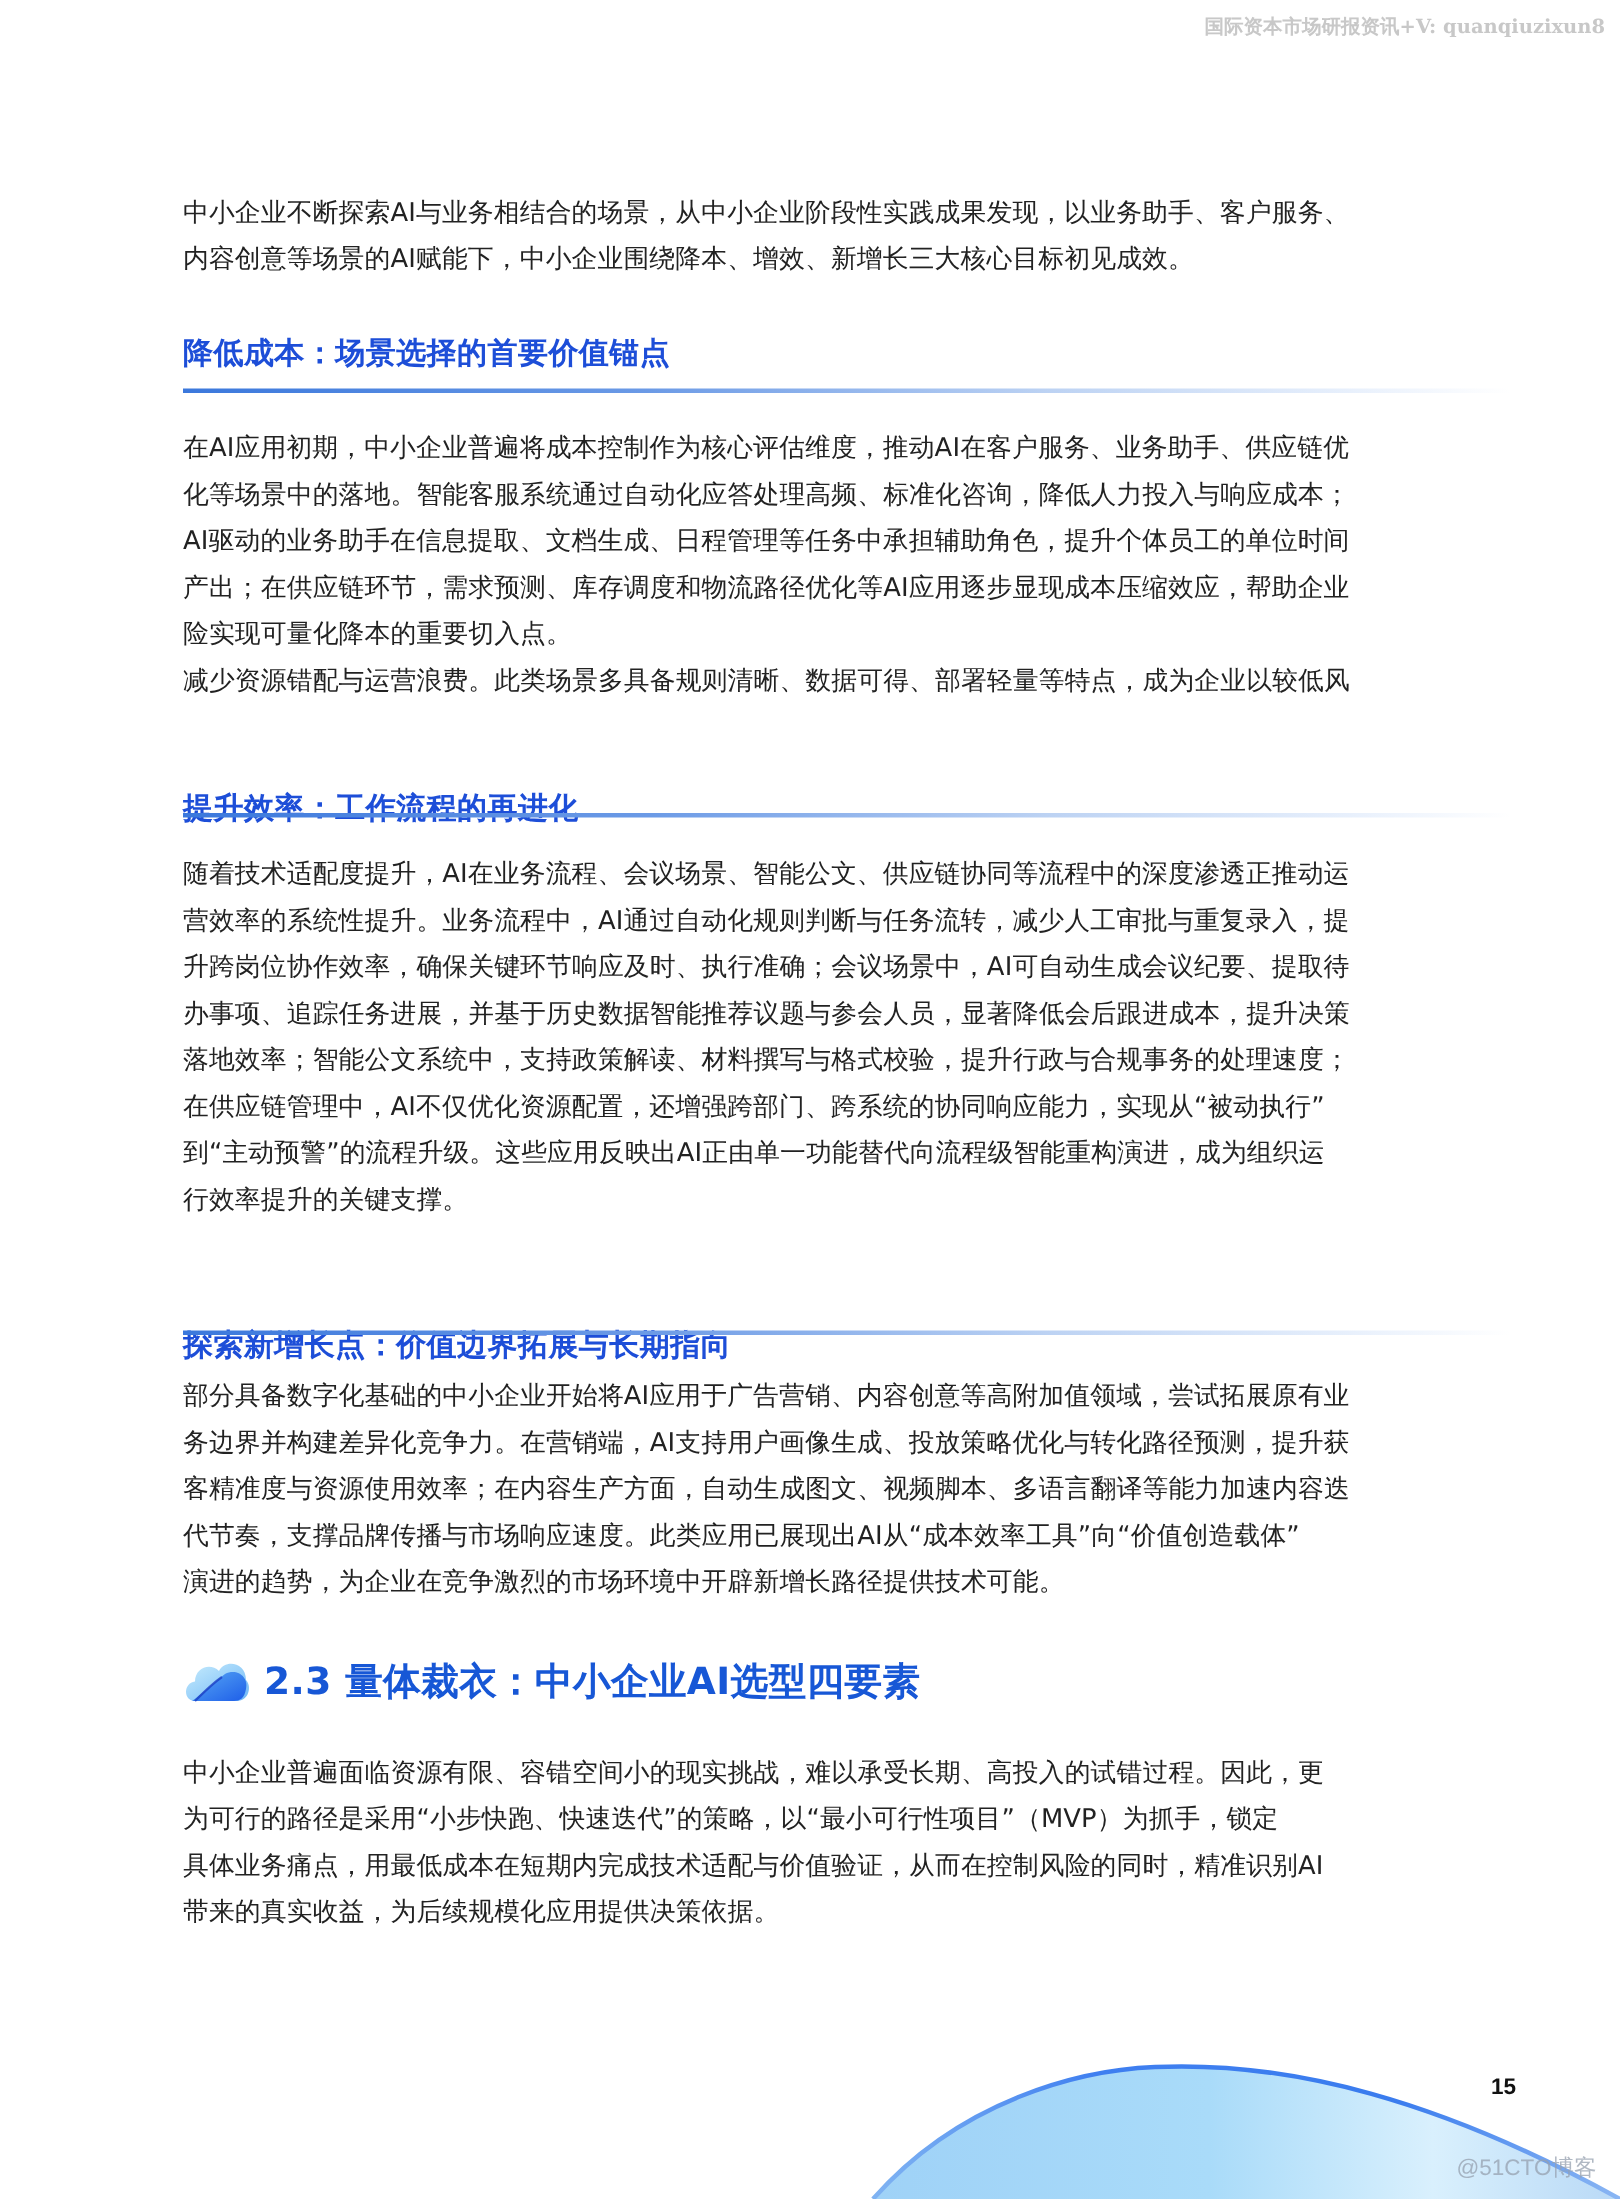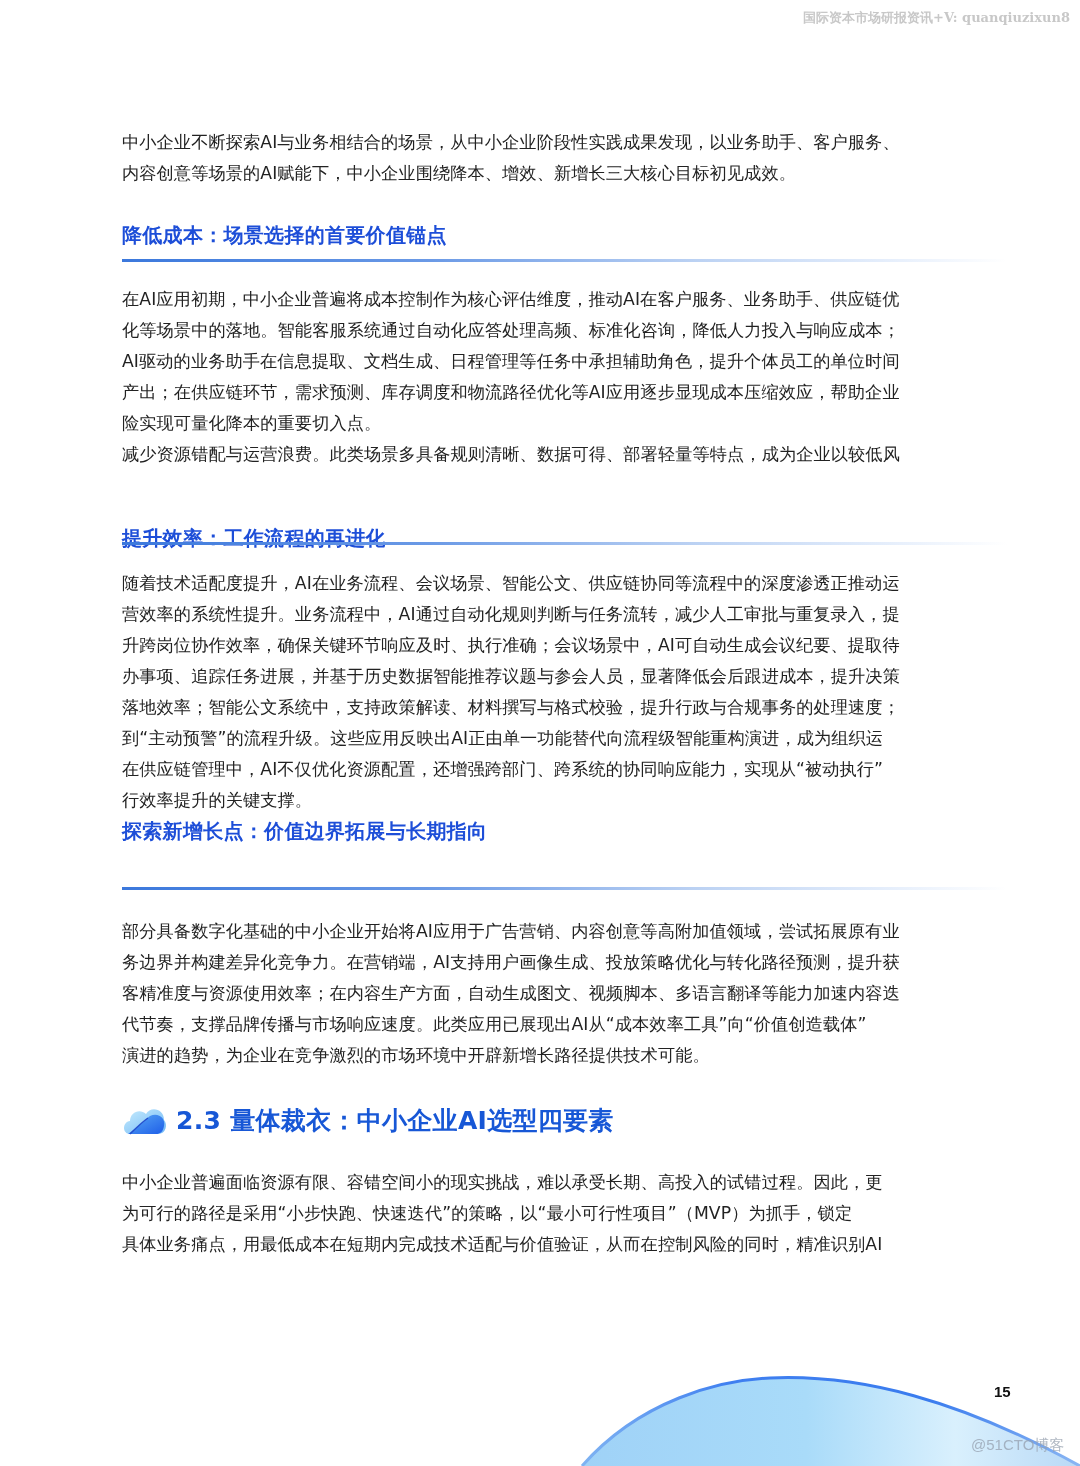--- a/index.html
+++ b/index.html
@@ -152,26 +152,26 @@
   </p>
 
   <div class="sub-heading" style="top:525px;">提升效率：工作流程的再进化</div>
   <div class="divider" style="top:542px;"></div>
   <p class="para" style="top:568px;">
     <span class="line">随着技术适配度提升，AI在业务流程、会议场景、智能公文、供应链协同等流程中的深度渗透正推动运</span>
     <span class="line">营效率的系统性提升。业务流程中，AI通过自动化规则判断与任务流转，减少人工审批与重复录入，提</span>
     <span class="line">升跨岗位协作效率，确保关键环节响应及时、执行准确；会议场景中，AI可自动生成会议纪要、提取待</span>
     <span class="line">办事项、追踪任务进展，并基于历史数据智能推荐议题与参会人员，显著降低会后跟进成本，提升决策</span>
     <span class="line">落地效率；智能公文系统中，支持政策解读、材料撰写与格式校验，提升行政与合规事务的处理速度；</span>
+    <span class="line">在供应链管理中，AI不仅优化资源配置，还增强跨部门、跨系统的协同响应能力，实现从“被动执行”</span>
     <span class="line">到“主动预警”的流程升级。这些应用反映出AI正由单一功能替代向流程级智能重构演进，成为组织运</span>
-    <span class="line">在供应链管理中，AI不仅优化资源配置，还增强跨部门、跨系统的协同响应能力，实现从“被动执行”</span>
     <span class="line">行效率提升的关键支撑。</span>
   </p>
 
-  <div class="sub-heading" style="top:818px;">探索新增长点：价值边界拓展与长期指向</div>
+  <div class="sub-heading" style="top:883px;">探索新增长点：价值边界拓展与长期指向</div>
   <div class="divider" style="top:887px;"></div>
   <p class="para" style="top:916px;">
     <span class="line">部分具备数字化基础的中小企业开始将AI应用于广告营销、内容创意等高附加值领域，尝试拓展原有业</span>
     <span class="line">务边界并构建差异化竞争力。在营销端，AI支持用户画像生成、投放策略优化与转化路径预测，提升获</span>
     <span class="line">客精准度与资源使用效率；在内容生产方面，自动生成图文、视频脚本、多语言翻译等能力加速内容迭</span>
     <span class="line">代节奏，支撑品牌传播与市场响应速度。此类应用已展现出AI从“成本效率工具”向“价值创造载体”</span>
     <span class="line">演进的趋势，为企业在竞争激烈的市场环境中开辟新增长路径提供技术可能。</span>
   </p>
 
   <div class="section-heading" style="top:1100px;">
@@ -191,17 +191,18 @@
         <path d="M8 34 C 14 30, 22 22, 30 16 C 38 12, 46 18, 44 26 C 43 32, 40 34, 36 34 Z" fill="url(#cloudFront)"></path>
         <path d="M10 34 C 16 28, 22 22, 28 18" fill="none" stroke="#1b3fc4" stroke-width="1.5" opacity="0.8"></path>
       </svg>
     </span>
     <span class="title">2.3 量体裁衣：中小企业AI选型四要素</span>
   </div>
   <p class="para" style="top:1167px;">
     <span class="line">中小企业普遍面临资源有限、容错空间小的现实挑战，难以承受长期、高投入的试错过程。因此，更</span>
     <span class="line">为可行的路径是采用“小步快跑、快速迭代”的策略，以“最小可行性项目”（MVP）为抓手，锁定</span>
     <span class="line">具体业务痛点，用最低成本在短期内完成技术适配与价值验证，从而在控制风险的同时，精准识别AI</span>
+    <span class="line">带来的真实收益，为后续规模化应用提供决策依据。</span>
   </p>
 </div>
 
 <div class="page-number">15</div>
 <div class="watermark-bottom">@51CTO博客</div>
 
 </body></html>

